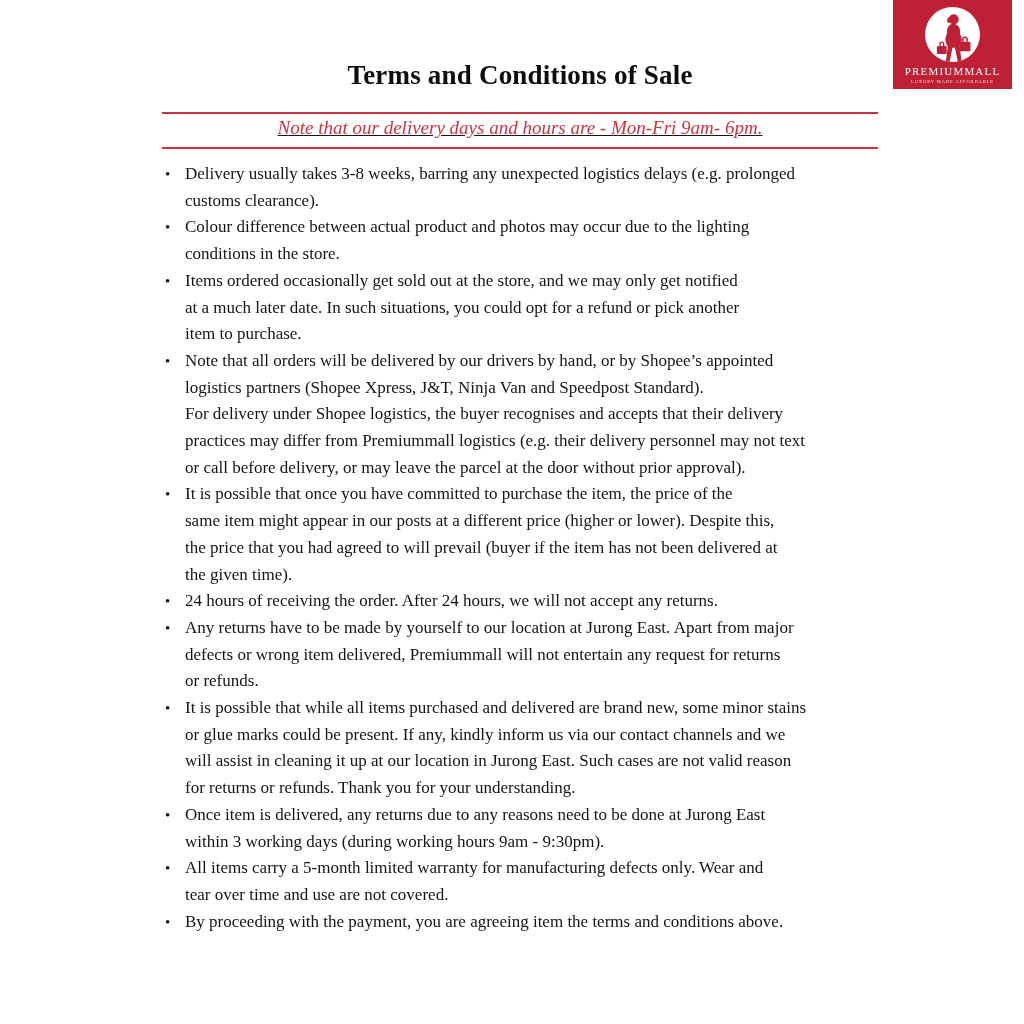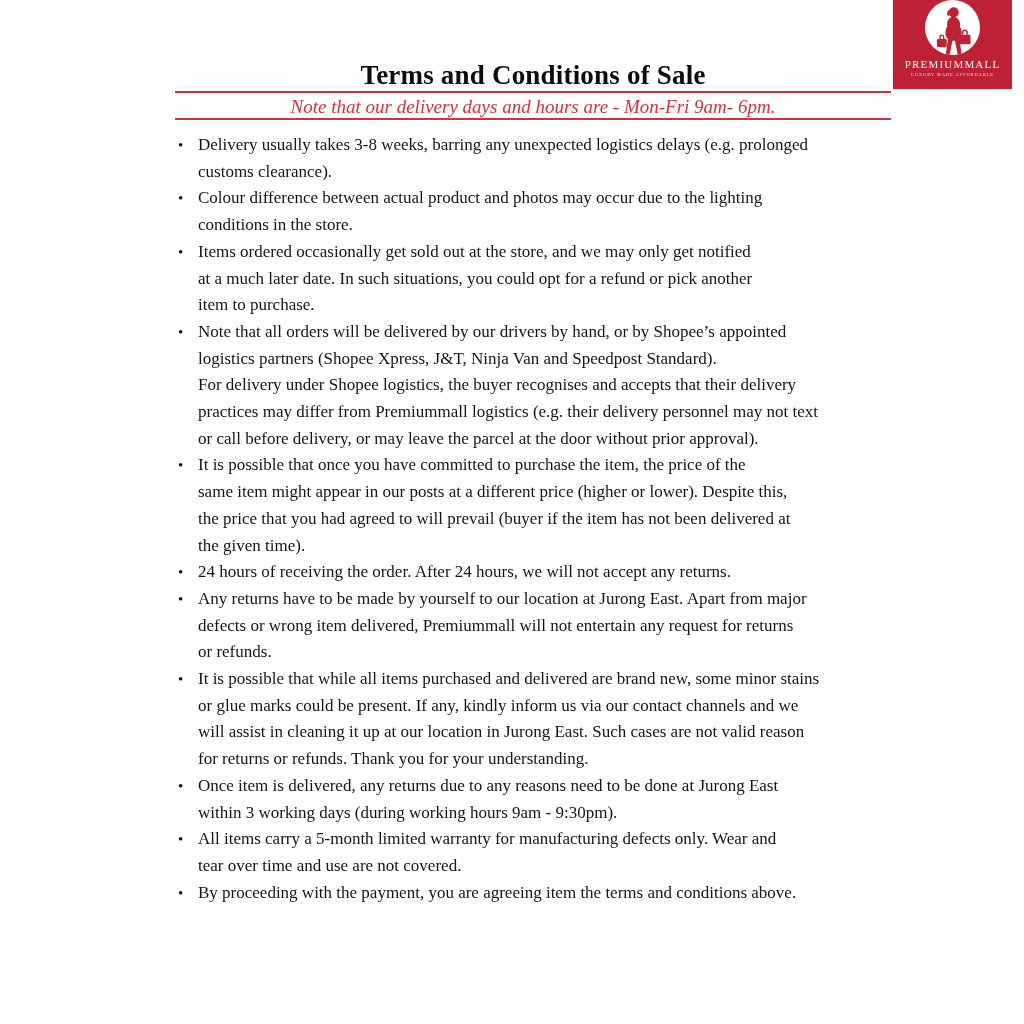--- a/index.html
+++ b/index.html
@@ -10,28 +10,29 @@
   * { box-sizing: border-box; }
   html, body { margin: 0; padding: 0; }
   body {
     width: 1024px; height: 1024px;
     background: #ffffff;
     font-family: "Liberation Serif", serif;
     color: var(--text);
     overflow: hidden;
   }
   .page { position: relative; width: 1024px; height: 1024px; background: #fff; }
-  .content { position: absolute; left: 175px; top: 0; width: 716px; }
+  .content { position: absolute; left: 162px; top: 0; width: 716px; }
 
   
   .logo {
     position: absolute; top: 0; right: 12px;
     width: 119px; height: 89px;
     background: var(--logo-bg);
     text-align: center;
+    padding-top: 7px;
   }
   .logo-circle {
     width: 55px; height: 55px; border-radius: 50%;
     background: #fff; margin: 0 auto;
     display: flex; align-items: flex-end; justify-content: center;
     overflow: hidden;
   }
   .logo-circle svg { display: block; margin-bottom: -3px; }
   .logo-brand {
     color: #fff; font-size: 11px; letter-spacing: 1.2px;
@@ -45,24 +46,26 @@
   
   h1.title {
     margin: 60px 0 0 0;
     font-size: 27px; font-weight: bold;
     text-align: center; color: #0d0d0d;
     letter-spacing: 0.2px;
   }
 
   
   .note-band {
+    margin-top: 21px;
     border-top: 2px solid var(--accent);
     border-bottom: 2px solid var(--accent);
     text-align: center;
-    padding: 3px 0 0 0;
+    padding: 3px 0 8px 0;
+    text-decoration: underline;
   }
   .note-text {
     color: var(--accent);
     font-style: italic;
     font-size: 19px;
     line-height: 22px;
   }
 
   
   ul.terms {

